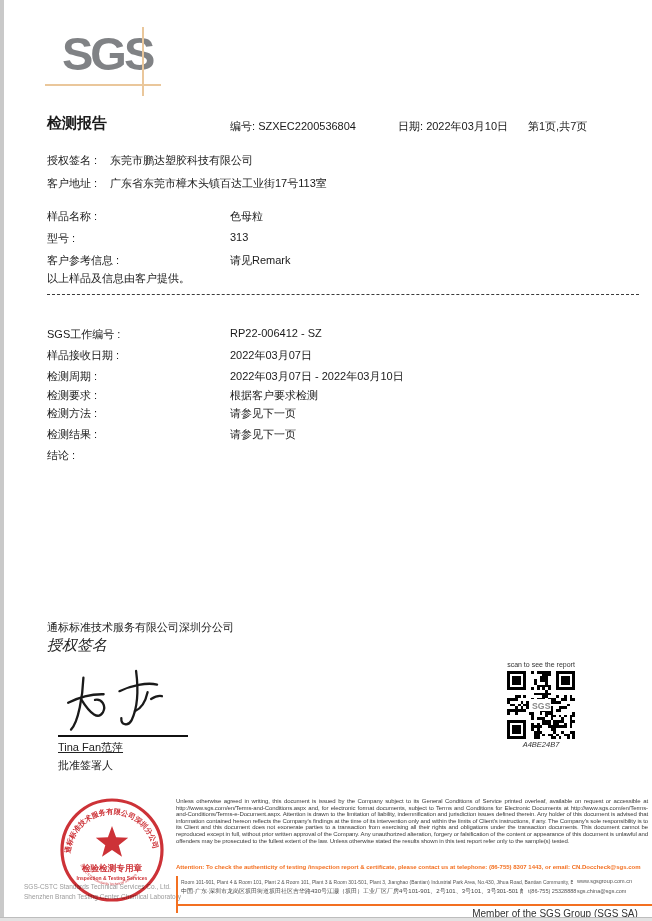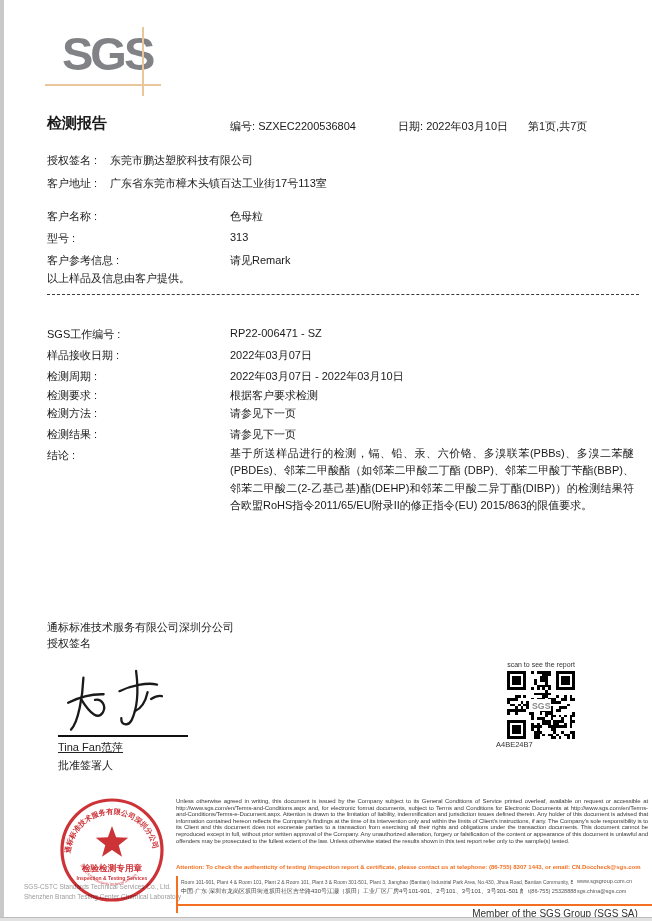--- a/index.html
+++ b/index.html
@@ -20,30 +20,30 @@
   .row{position:absolute;left:0;width:652px;font-size:11px;color:#1a1a1a;}
   .lbl{position:absolute;left:47px;}
   .val-a{position:absolute;left:110px;}
   .val-b{position:absolute;left:230px;}
   .note{position:absolute;left:47px;font-size:11px;color:#1a1a1a;text-align:right;}
   .dashline{position:absolute;left:47px;top:294px;width:592px;border-top:1px dashed #3a3a3a;}
   .conclusion{position:absolute;left:230px;top:445px;width:404px;font-size:11px;line-height:17.4px;color:#1a1a1a;text-align:justify;}
 
   
   .sig-company{position:absolute;left:47px;top:620px;font-size:11px;}
-  .sig-auth{position:absolute;left:47px;top:636px;font-size:11px;}
+  .sig-auth{position:absolute;left:47px;top:636px;font-size:15px;font-style:italic;}
   .sig-svg{position:absolute;left:52px;top:663px;}
   .sig-line{position:absolute;left:58px;top:735px;width:130px;border-top:2px solid #111;}
   .sig-name{position:absolute;left:58px;top:740px;font-size:11px;text-decoration:underline;}
   .sig-role{position:absolute;left:58px;top:758px;font-size:11px;}
 
   
   .qr-caption{position:absolute;left:496px;top:661px;width:90px;font-size:7px;color:#333;text-align:center;}
   .qr-box{position:absolute;left:507px;top:671px;width:68px;height:68px;}
-  .qr-text{position:absolute;left:496px;top:740px;width:90px;font-size:7.5px;color:#333;}
+  .qr-text{position:absolute;left:496px;top:740px;width:90px;font-size:7.5px;color:#333;text-align:center;font-style:italic;}
 
   
   .stamp{position:absolute;left:56px;top:794px;width:112px;height:112px;mix-blend-mode:multiply;}
   .stamp-co{position:absolute;left:24px;top:882px;font-size:6.5px;color:#9a9a9a;line-height:10px;white-space:nowrap;}
   .disclaimer{position:absolute;left:176px;top:798px;width:472px;font-size:6px;line-height:6.6px;color:#3c3c3c;text-align:justify;letter-spacing:-0.1px;}
   .attention{position:absolute;left:176px;top:864px;width:472px;font-size:6px;line-height:6.8px;font-weight:bold;color:#f37021;}
   .addr-en{position:absolute;left:181px;top:879px;width:392px;font-size:5px;color:#555;white-space:nowrap;overflow:hidden;}
   .web{position:absolute;left:577px;top:878px;font-size:5.5px;color:#555;white-space:nowrap;}
   .addr-cn{position:absolute;left:181px;top:887px;width:342px;font-size:6px;color:#444;white-space:nowrap;overflow:hidden;}
   .tel{position:absolute;left:528px;top:888px;font-size:5.5px;color:#555;white-space:nowrap;}
@@ -69,37 +69,37 @@
   <div class="row" style="top:153px">
     <span class="lbl">授权签名 :</span>
     <span class="val-a">东莞市鹏达塑胶科技有限公司</span>
   </div>
   <div class="row" style="top:176px">
     <span class="lbl">客户地址 :</span>
     <span class="val-a">广东省东莞市樟木头镇百达工业街17号113室</span>
   </div>
 
   <div class="row" style="top:209px">
-    <span class="lbl">客户名称 :</span>
+    <span class="lbl">样品名称 :</span>
     <span class="val-b">色母粒</span>
   </div>
   <div class="row" style="top:231px">
     <span class="lbl">型号 :</span>
     <span class="val-b">313</span>
   </div>
   <div class="row" style="top:253px">
     <span class="lbl">客户参考信息 :</span>
     <span class="val-b">请见Remark</span>
   </div>
   <div class="note" style="top:271px">以上样品及信息由客户提供。</div>
   <div class="dashline"></div>
 
   <div class="row" style="top:327px">
     <span class="lbl">SGS工作编号 :</span>
-    <span class="val-b">RP22-006471 - SZ</span>
+    <span class="val-b">RP22-006412 - SZ</span>
   </div>
   <div class="row" style="top:348px">
     <span class="lbl">样品接收日期 :</span>
     <span class="val-b">2022年03月07日</span>
   </div>
   <div class="row" style="top:369px">
     <span class="lbl">检测周期 :</span>
     <span class="val-b">2022年03月07日 - 2022年03月10日</span>
   </div>
   <div class="row" style="top:388px">
@@ -110,21 +110,20 @@
     <span class="lbl">检测方法 :</span>
     <span class="val-b">请参见下一页</span>
   </div>
   <div class="row" style="top:427px">
     <span class="lbl">检测结果 :</span>
     <span class="val-b">请参见下一页</span>
   </div>
   <div class="row" style="top:448px">
     <span class="lbl">结论 :</span>
   </div>
-  <div class="conclusion">基于所送样品进行的检测，镉、铅、汞、六价铬、多溴联苯(PBBs)、多溴二苯醚(PBDEs)、邻苯二甲酸酯（如邻苯二甲酸二丁酯 (DBP)、邻苯二甲酸丁苄酯(BBP)、邻苯二甲酸二(2-乙基己基)酯(DEHP)和邻苯二甲酸二异丁酯(DIBP)）的检测结果符合欧盟RoHS指令2011/65/EU附录II的修正指令(EU) 2015/863的限值要求。</div>
 
   <div class="sig-company">通标标准技术服务有限公司深圳分公司</div>
   <div class="sig-auth">授权签名</div>
   <svg class="sig-svg" width="145" height="72" viewBox="0 0 145 72">
     <g fill="none" stroke="#1a1a1a" stroke-width="2.3" stroke-linecap="round" transform="rotate(-4 70 36)">
       <path d="M16,36 C28,31 42,29 52,30"></path>
       <path d="M33,12 C31,30 25,56 17,63"></path>
       <path d="M29,33 C38,50 45,55 50,48 C54,42 50,34 43,35"></path>
       <path d="M68,28 C80,23 96,21 106,24"></path>
       <path d="M86,9 C87,26 85,46 78,58 C74,64 67,62 68,55"></path>

